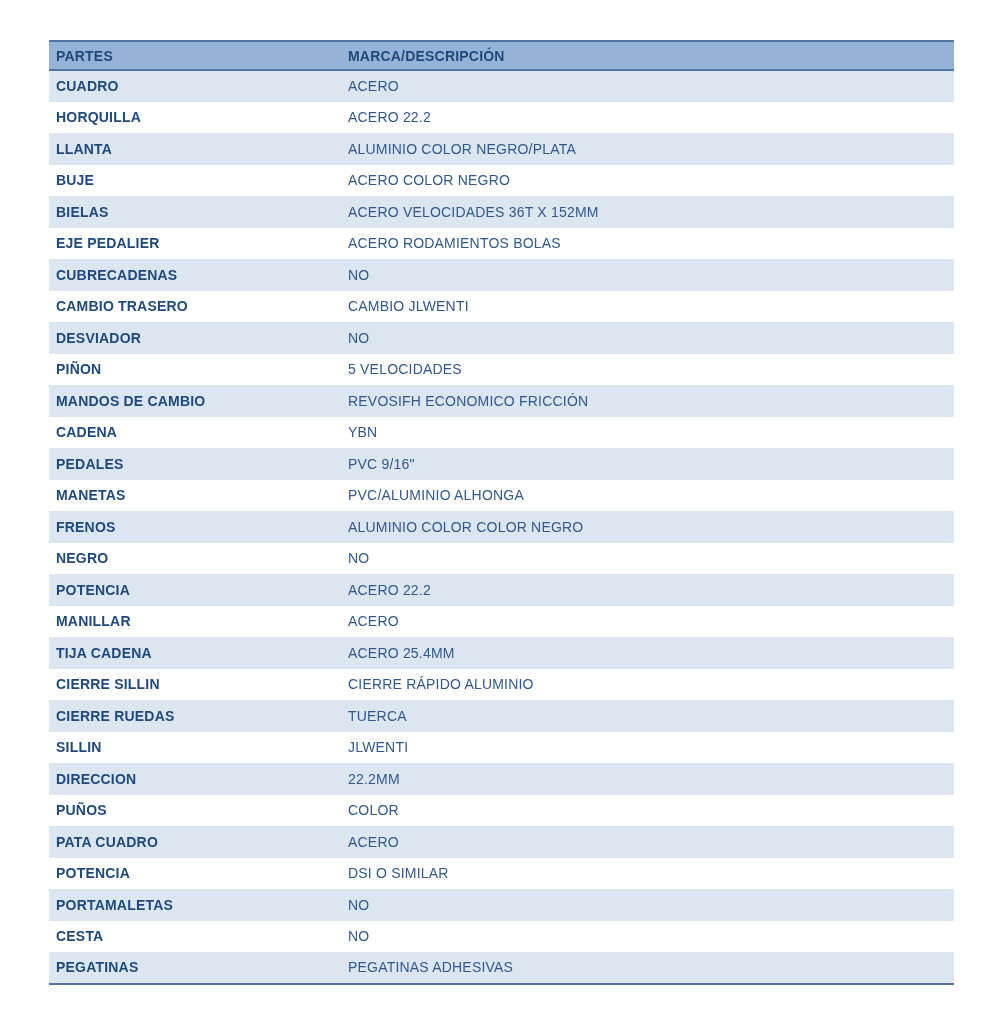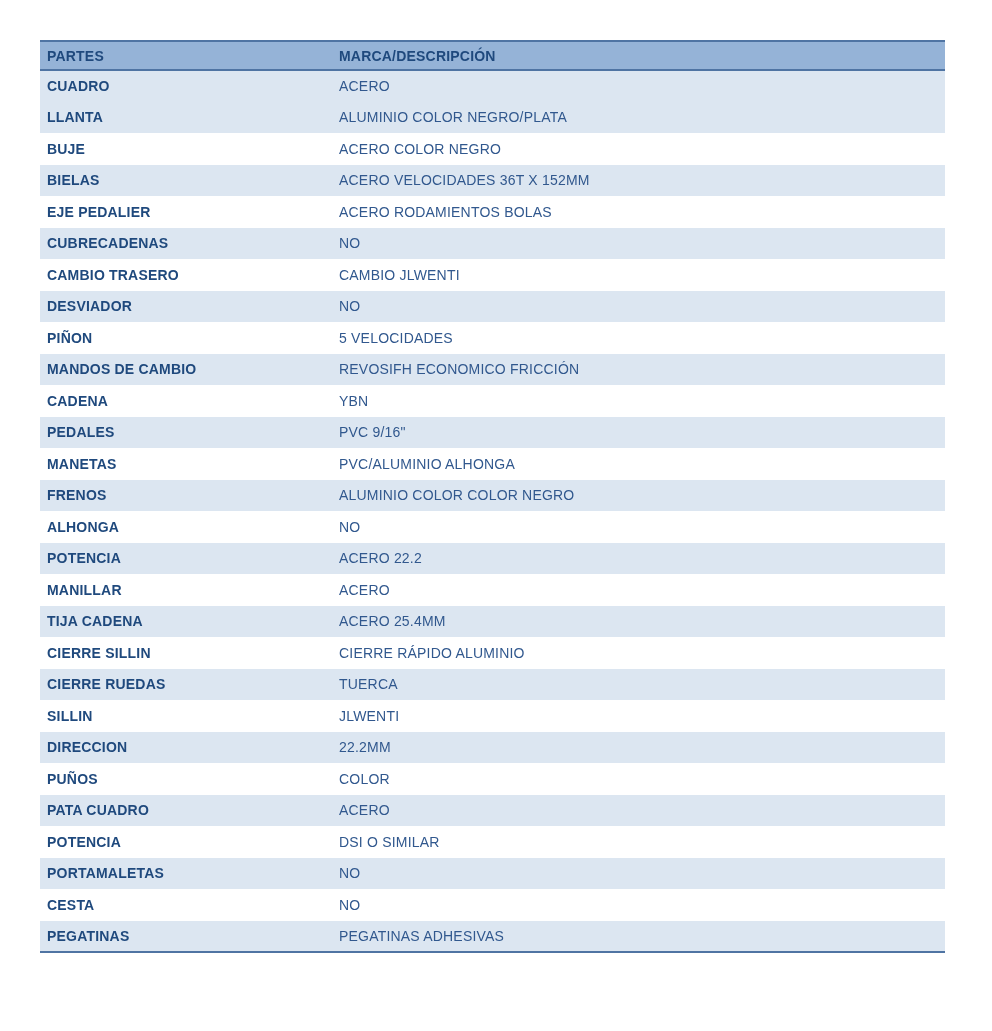--- a/index.html
+++ b/index.html
@@ -18,21 +18,21 @@
     font-family: "Liberation Sans", "DejaVu Sans", sans-serif;
   }
   .page {
     width: 992px;
     height: 1031px;
     background: var(--page_bg);
     position: relative;
   }
   table.spec-table {
     position: absolute;
-    left: 40px;
+    left: 49px;
     top: 40px;
     width: 905px;
     border-collapse: collapse;
     table-layout: fixed;
     border-top: 2px solid var(--border_color);
     border-bottom: 2px solid var(--border_color);
   }
   col.col-parte { width: 292px; }
   col.col-marca { width: 613px; }
   thead th {
@@ -80,20 +80,24 @@
       <tr>
         <th>PARTES</th>
         <th>MARCA/DESCRIPCIÓN</th>
       </tr>
     </thead>
     <tbody>
       <tr class="shaded">
           <td class="parte-cell">CUADRO</td>
           <td class="marca-cell">ACERO</td>
         </tr>
+        <tr>
+          <td class="parte-cell">HORQUILLA</td>
+          <td class="marca-cell">ACERO 22.2</td>
+        </tr>
         <tr class="shaded">
           <td class="parte-cell">LLANTA</td>
           <td class="marca-cell">ALUMINIO COLOR NEGRO/PLATA</td>
         </tr>
         <tr>
           <td class="parte-cell">BUJE</td>
           <td class="marca-cell">ACERO COLOR NEGRO</td>
         </tr>
         <tr class="shaded">
           <td class="parte-cell">BIELAS</td>
@@ -133,21 +137,21 @@
         </tr>
         <tr>
           <td class="parte-cell">MANETAS</td>
           <td class="marca-cell">PVC/ALUMINIO ALHONGA</td>
         </tr>
         <tr class="shaded">
           <td class="parte-cell">FRENOS</td>
           <td class="marca-cell">ALUMINIO COLOR COLOR NEGRO</td>
         </tr>
         <tr>
-          <td class="parte-cell">ALHONGA</td>
+          <td class="parte-cell">NEGRO</td>
           <td class="marca-cell">NO</td>
         </tr>
         <tr class="shaded">
           <td class="parte-cell">POTENCIA</td>
           <td class="marca-cell">ACERO 22.2</td>
         </tr>
         <tr>
           <td class="parte-cell">MANILLAR</td>
           <td class="marca-cell">ACERO</td>
         </tr>

